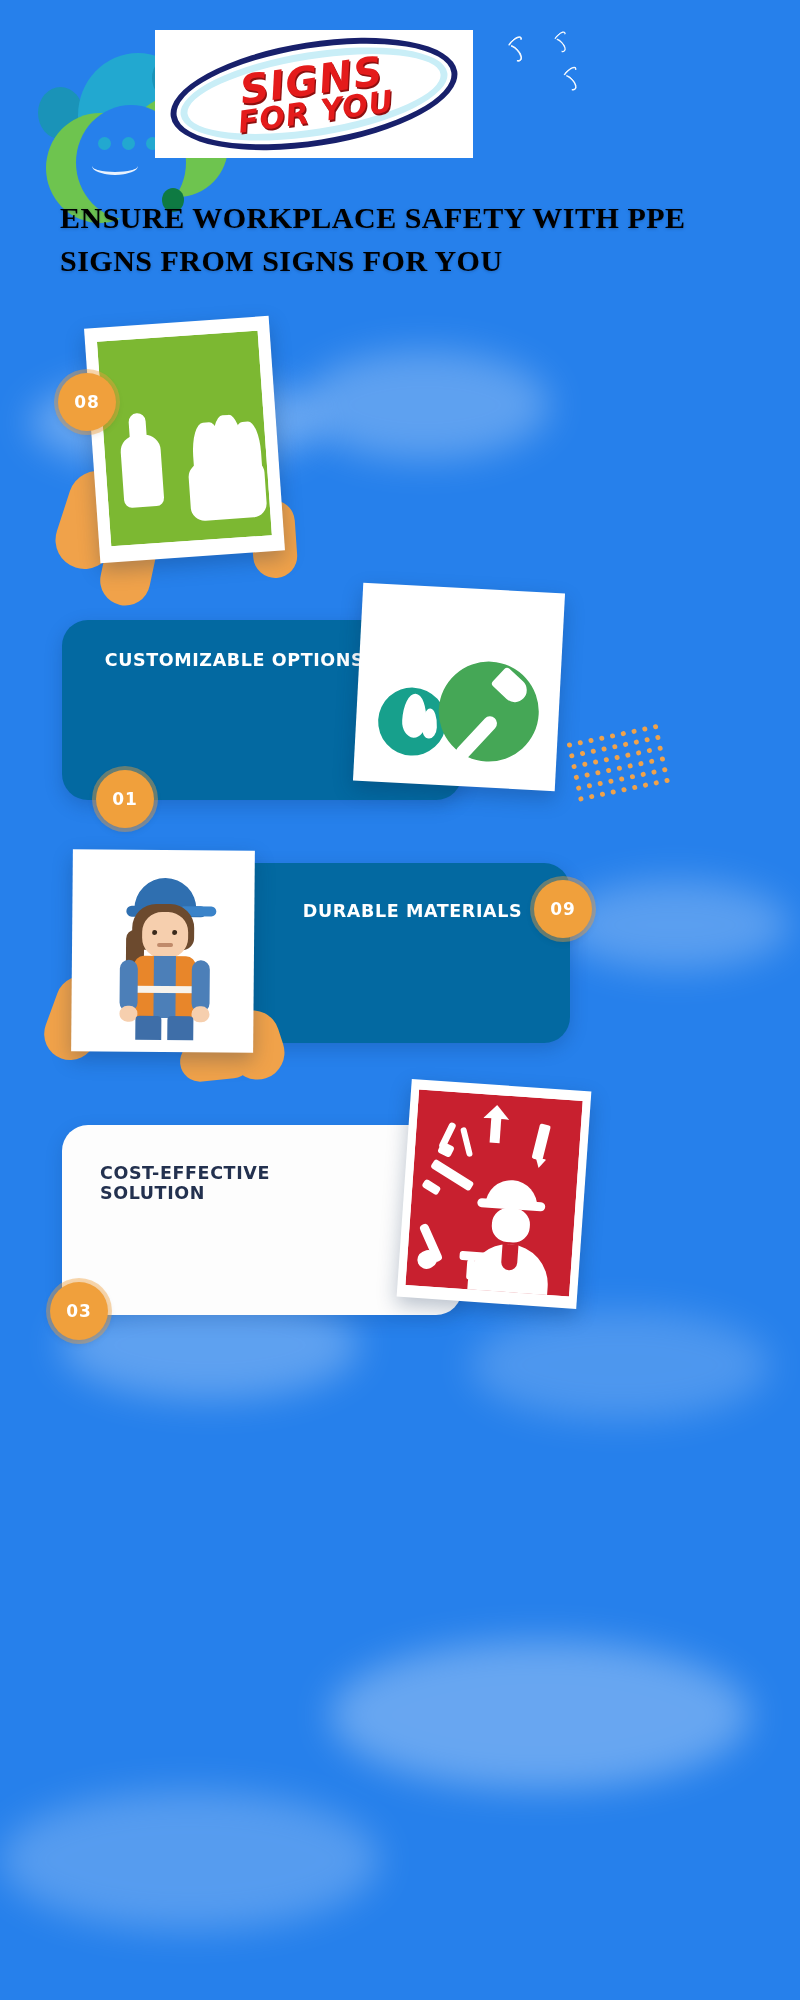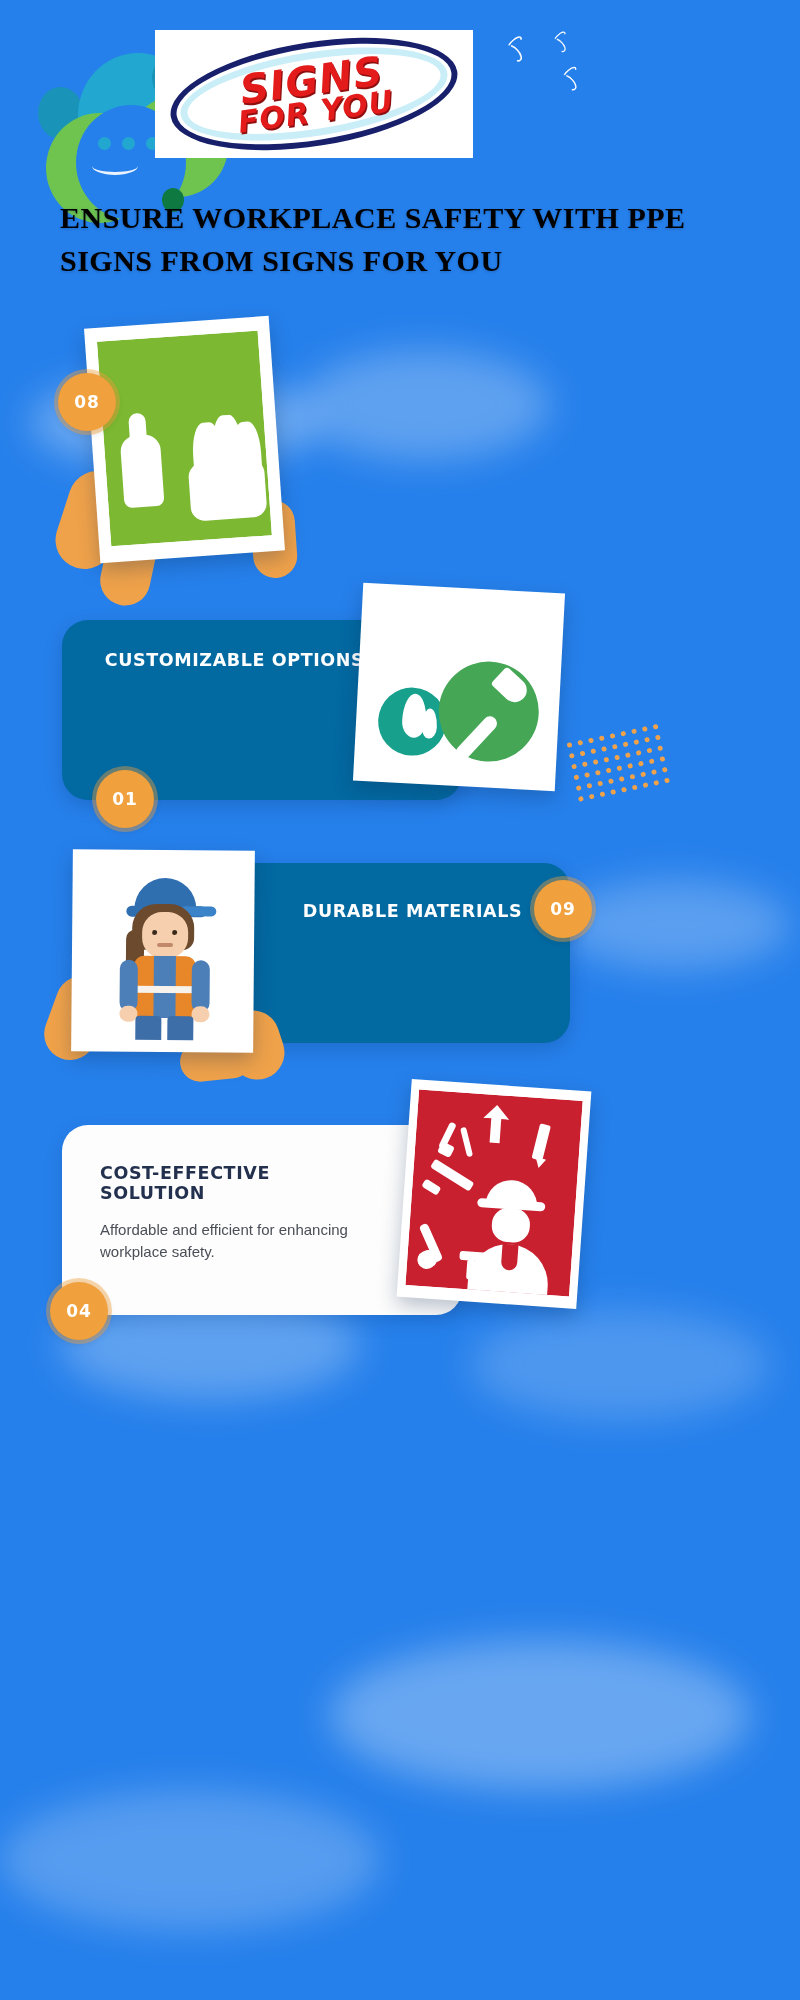--- a/index.html
+++ b/index.html
@@ -309,21 +309,20 @@
       <span class="w-part" style="left:54px; top:156px;width:26px; height:30px; background:#3e6ea8; border-radius:4px;"></span>
       <span class="w-part" style="left:86px; top:156px;width:26px; height:30px; background:#3e6ea8; border-radius:4px;"></span>
     </div>
   </div>
 
   <div class="badge" style="left:534px; top:880px;">09</div>
 
   <div class="card light" style="left:62px; top:1125px; width:400px; height:190px;">
     <div style="position:absolute; left:38px; top:38px; width:268px;">
       <div class="ctitle on-light">COST-EFFECTIVE SOLUTION</div>
-      <div class="cbody on-light" style="margin-top:16px;">Affordable and efficient for enhancing workplace safety.</div>
     </div>
   </div>
 
   <div class="swoosh" style="left:358px; top:1182px;"></div>
 
   <div class="polaroid" style="left:404px; top:1085px; width:180px; height:218px; transform:rotate(4deg);">
     <div class="inner" style="left:8px; top:10px; right:8px; bottom:12px;">
       <div class="sign-red">
 
         <span class="w-icon" style="left:74px; top:16px; width:10px; height:32px;"></span>
@@ -350,15 +349,15 @@
         <span class="w-icon" style="left:66px; top:104px; width:68px; height:9px;  border-radius:5px;"></span>
         <span class="w-icon" style="left:82px; top:112px; width:38px; height:34px; border-radius:16px;"></span>
 
         <span class="w-icon" style="left:62px; top:148px; width:80px; height:50px; border-radius:40px 40px 0 0;"></span>
 
         <span style="position:absolute; left:94px; top:148px; width:16px; height:26px; background:#c8202f; border-radius:0 0 8px 8px;"></span>
       </div>
     </div>
   </div>
 
-  <div class="badge" style="left:50px; top:1282px;">04</div>
+  <div class="badge" style="left:50px; top:1282px;">03</div>
 
 </div>
 
 </body></html>

